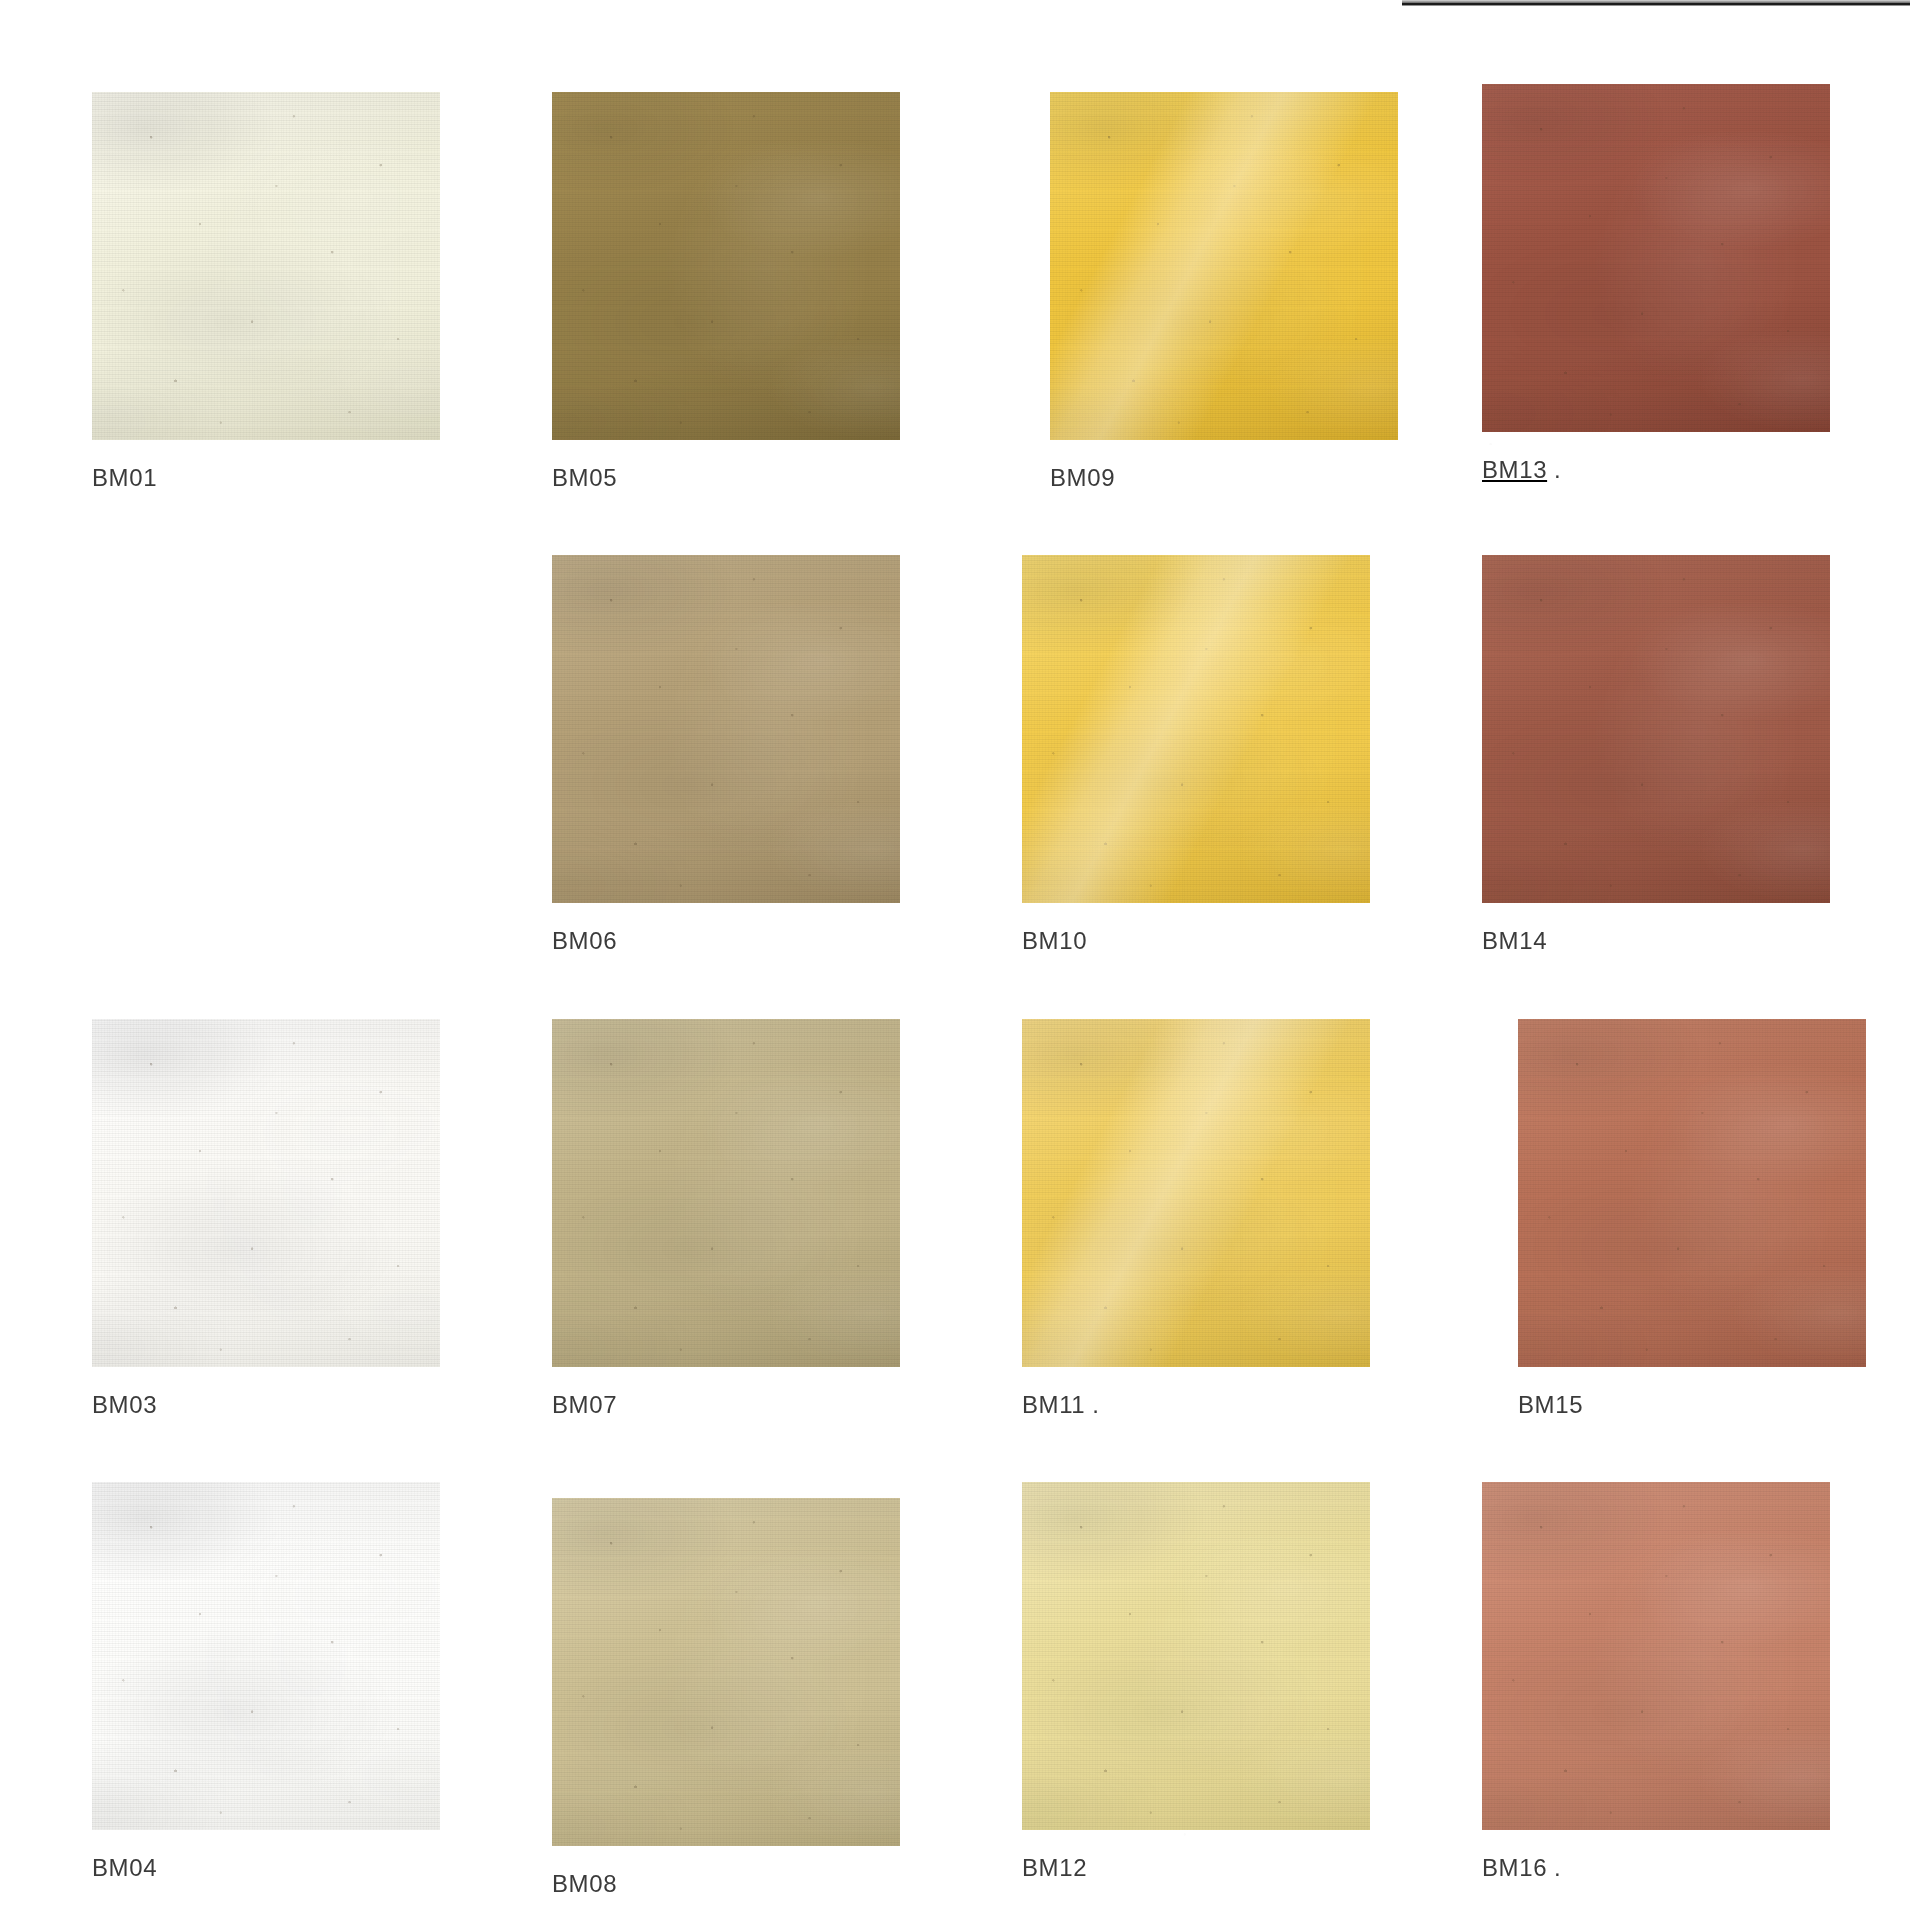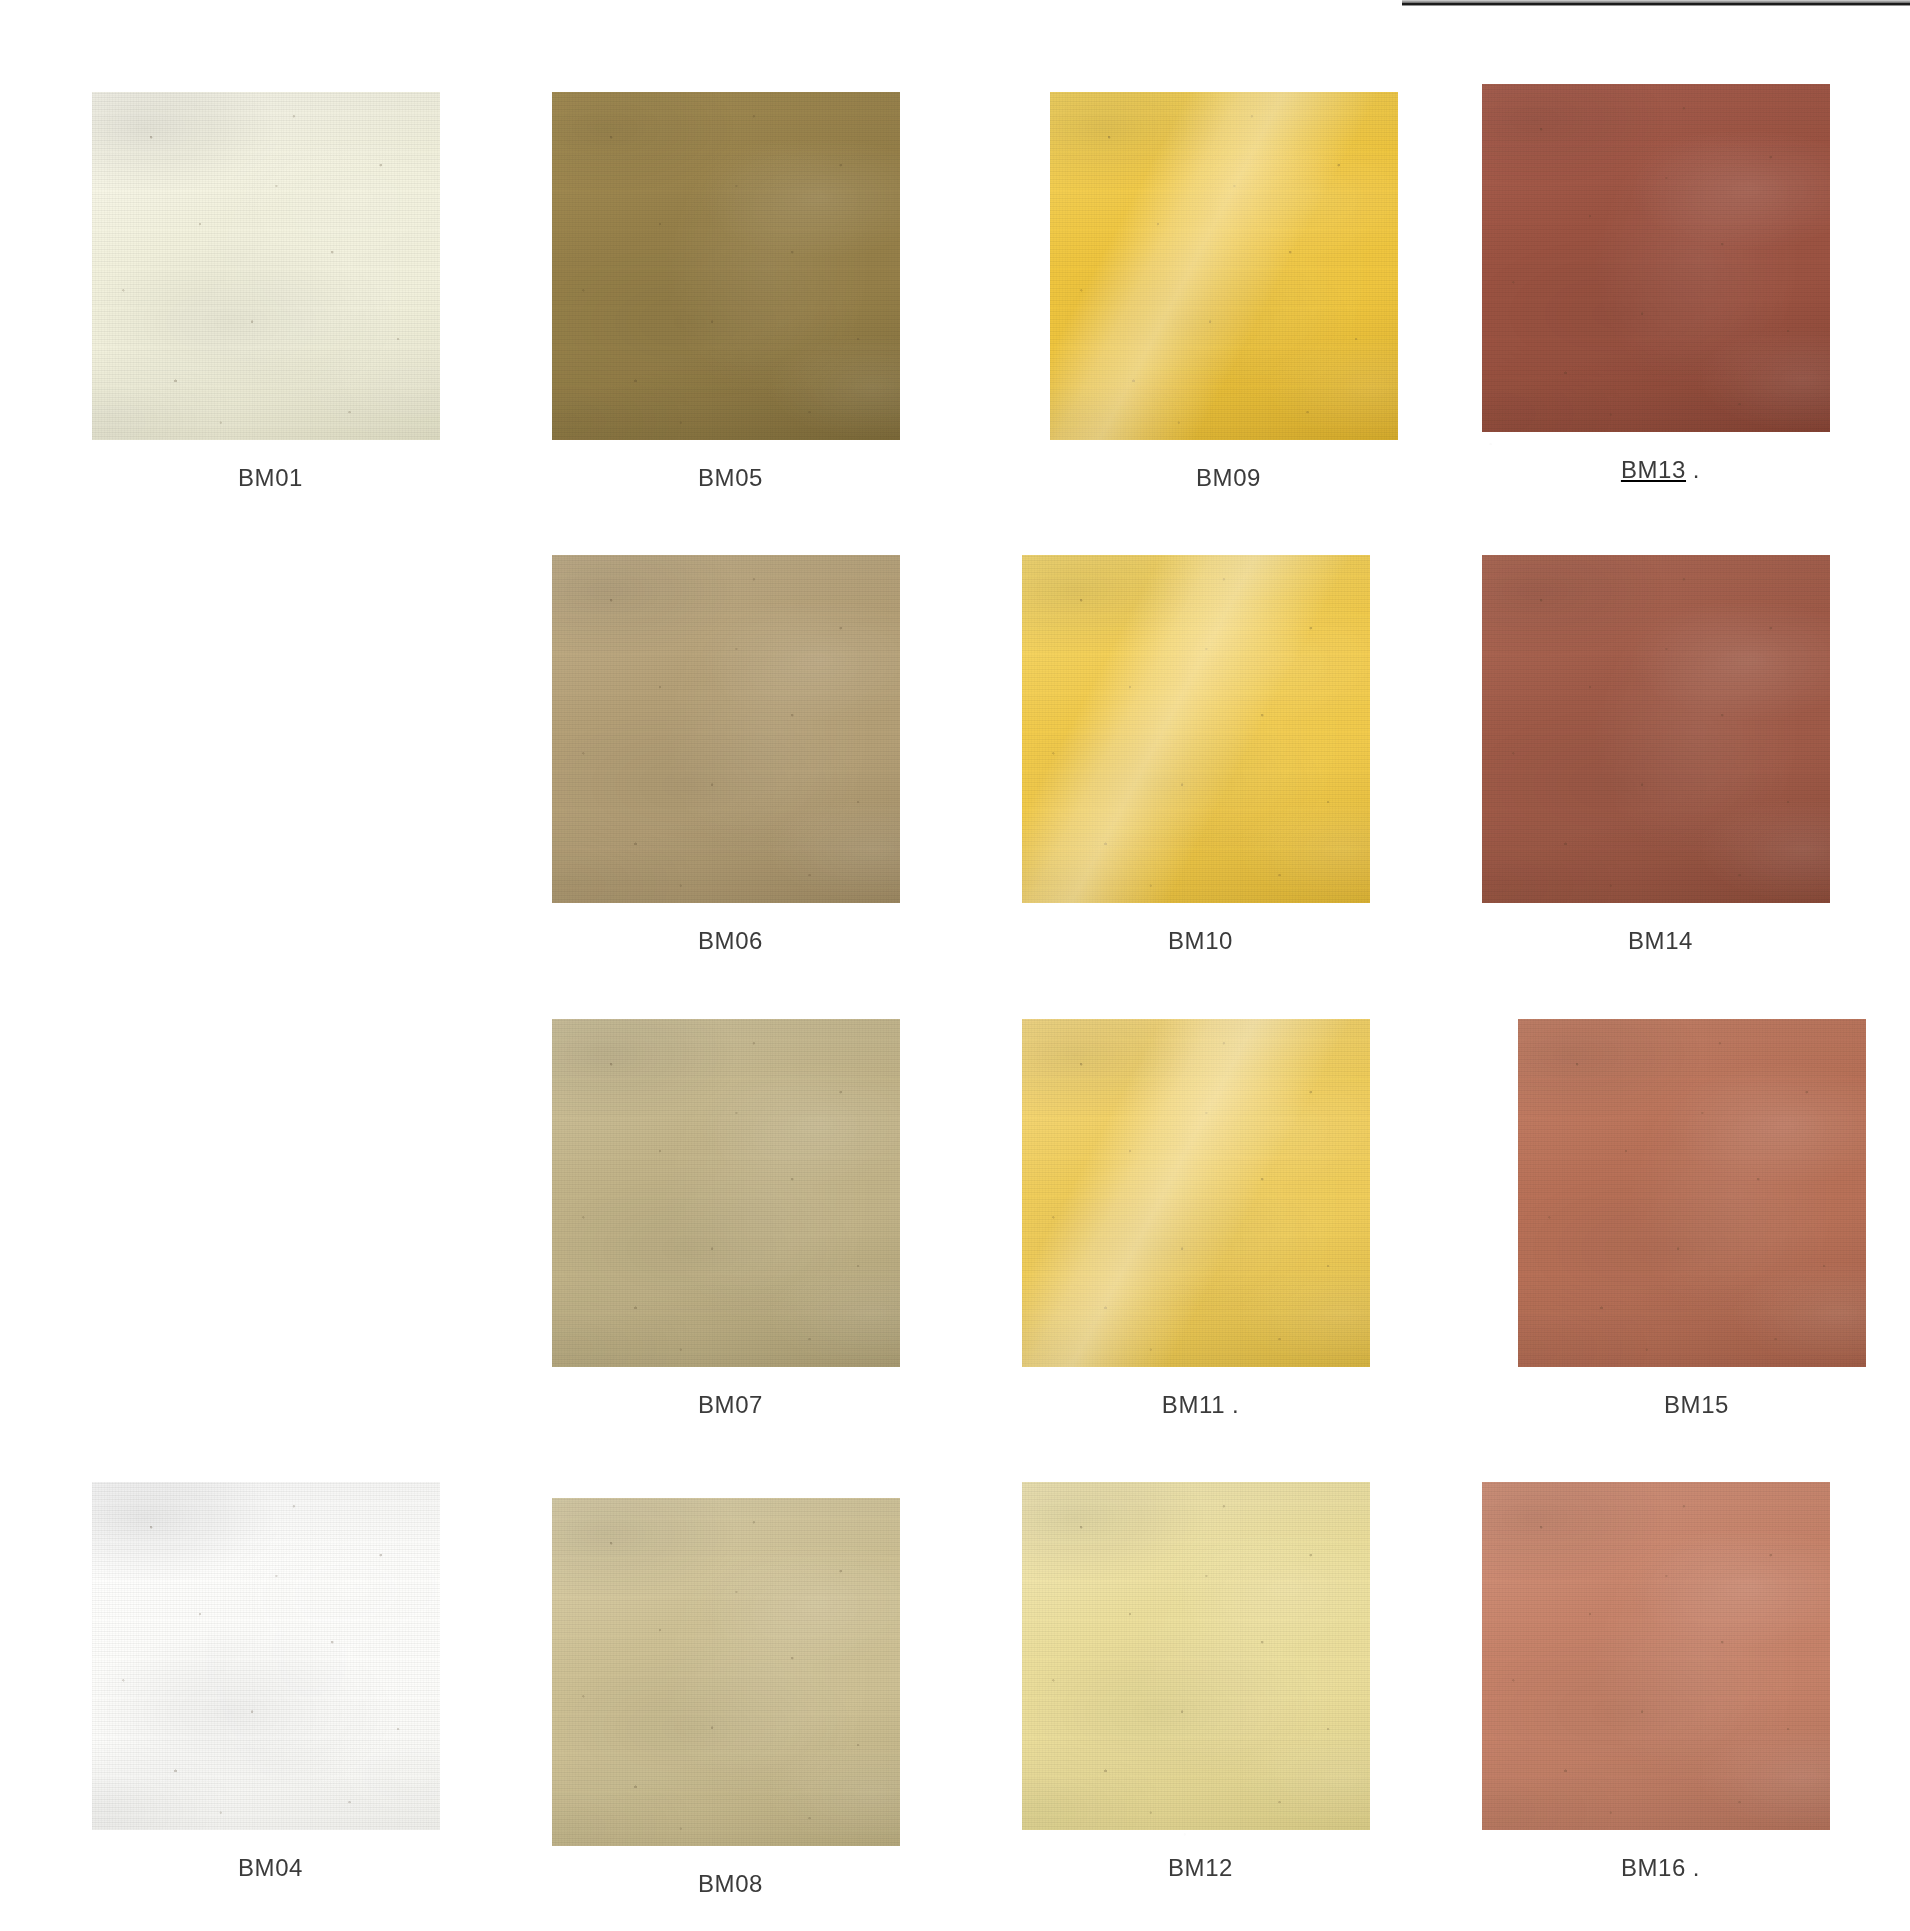--- a/index.html
+++ b/index.html
@@ -170,21 +170,20 @@
   }
 
   .swatch-label {
     margin-top: 24px;
     font-size: 24px;
     letter-spacing: 0.6px;
     color: #3b3b3b;
     font-family: "Liberation Sans", sans-serif;
     font-weight: 400;
     white-space: nowrap;
-    text-align: center;
   }
   .label-dot {
     display: inline-block;
     margin-left: 6.8px;
     color: #3b3b3b;
   }
 </style>
 </head>
 <body>
 
@@ -196,20 +195,31 @@
       <div class="swatch-chip">
         <div class="chip-base" style="background: linear-gradient(160deg, rgb(251, 250, 240) 0%, rgb(242, 241, 221) 38%, rgb(242, 241, 221) 66%, rgb(226, 224, 198) 100%);"></div>
         <div class="chip-mottle"></div>
         <div class="chip-weave"></div>
         <div class="chip-warp"></div>
         <div class="chip-specks"></div>
         <div class="chip-shade"></div>
       </div>
       <div class="swatch-label"><span>BM01</span></div>
     </div>
+    <div class="swatch-cell" style="left: 92px; top: 1019px;">
+      <div class="swatch-chip">
+        <div class="chip-base" style="background: linear-gradient(160deg, rgb(255, 255, 255) 0%, rgb(251, 250, 246) 38%, rgb(251, 250, 246) 66%, rgb(241, 240, 233) 100%);"></div>
+        <div class="chip-mottle"></div>
+        <div class="chip-weave"></div>
+        <div class="chip-warp"></div>
+        <div class="chip-specks"></div>
+        <div class="chip-shade"></div>
+      </div>
+      <div class="swatch-label"><span>BM03</span></div>
+    </div>
     <div class="swatch-cell" style="left: 92px; top: 1482px;">
       <div class="swatch-chip">
         <div class="chip-base" style="background: linear-gradient(160deg, rgb(255, 255, 255) 0%, rgb(253, 253, 251) 38%, rgb(253, 253, 251) 66%, rgb(245, 245, 241) 100%);"></div>
         <div class="chip-mottle"></div>
         <div class="chip-weave"></div>
         <div class="chip-warp"></div>
         <div class="chip-specks"></div>
         <div class="chip-shade"></div>
       </div>
       <div class="swatch-label"><span>BM04</span></div>

